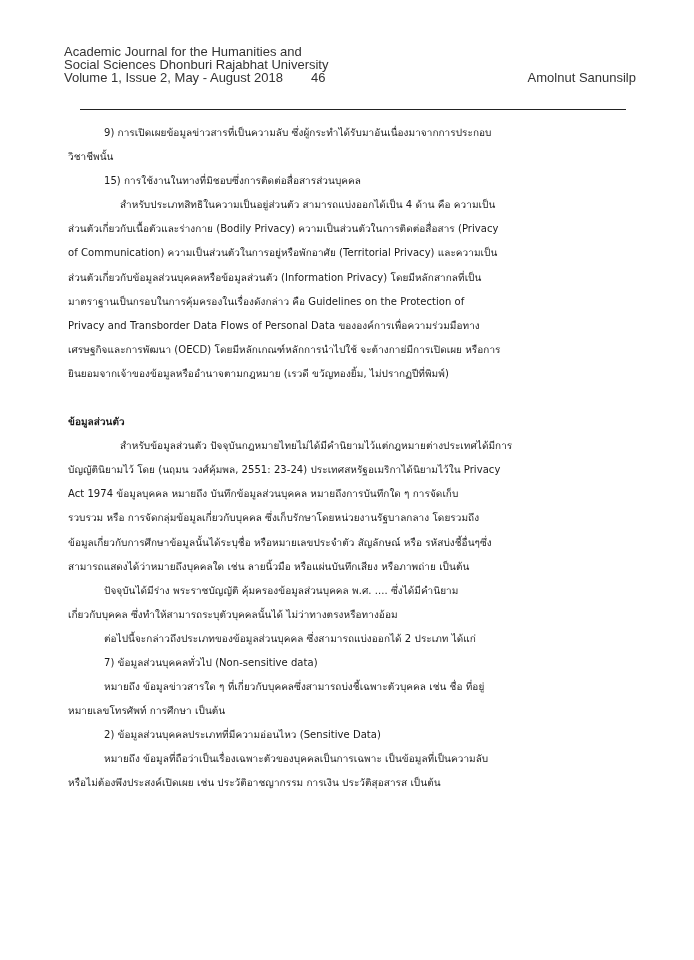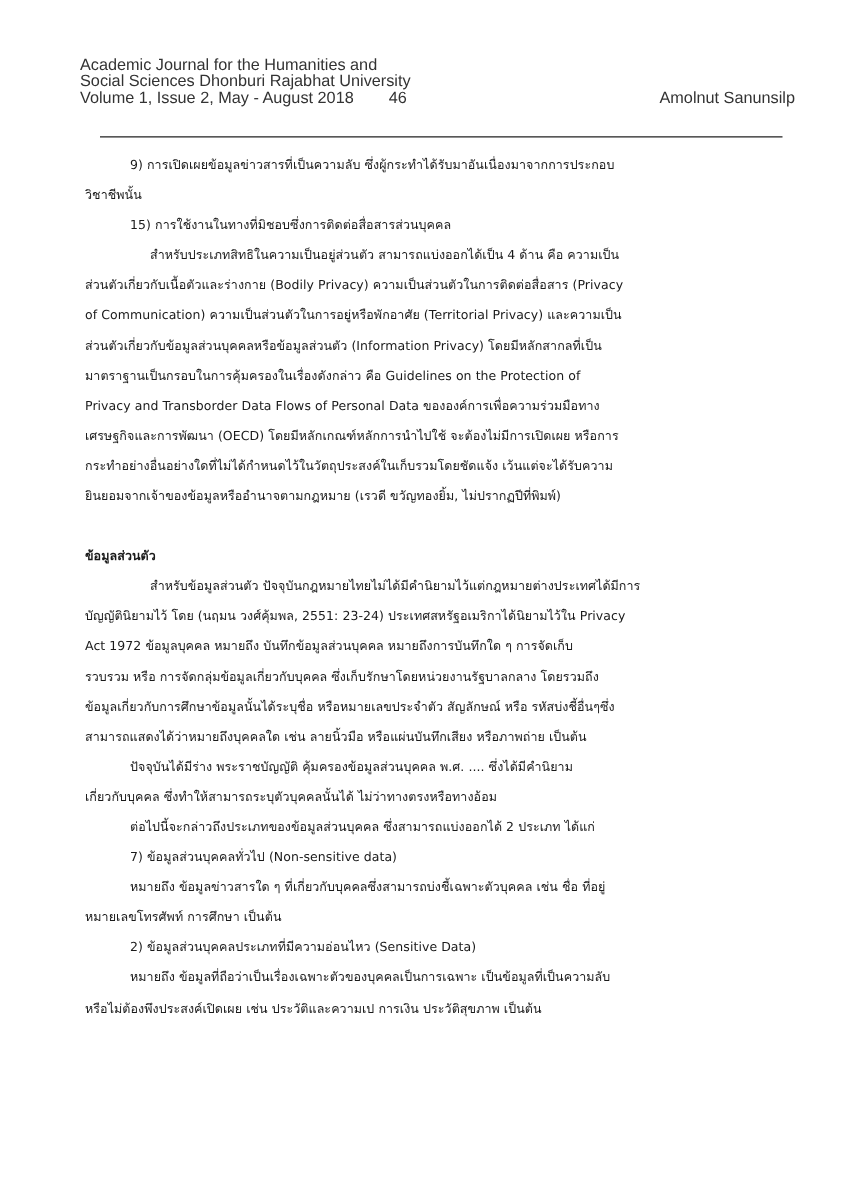--- a/index.html
+++ b/index.html
@@ -32,33 +32,32 @@
 <div class="body">
   <p class="p ind1">9)  การเปิดเผยข้อมูลข่าวสารที่เป็นความลับ ซึ่งผู้กระทำได้รับมาอันเนื่องมาจากการประกอบ</p>
   <p class="p">วิชาชีพนั้น</p>
   <p class="p ind1">15) การใช้งานในทางที่มิชอบซึ่งการติดต่อสื่อสารส่วนบุคคล</p>
   <p class="p ind2">สำหรับประเภทสิทธิในความเป็นอยู่ส่วนตัว สามารถแบ่งออกได้เป็น 4  ด้าน คือ ความเป็น</p>
   <p class="p">ส่วนตัวเกี่ยวกับเนื้อตัวและร่างกาย (Bodily Privacy) ความเป็นส่วนตัวในการติดต่อสื่อสาร (Privacy</p>
   <p class="p">of Communication) ความเป็นส่วนตัวในการอยู่หรือพักอาศัย (Territorial Privacy) และความเป็น</p>
   <p class="p">ส่วนตัวเกี่ยวกับข้อมูลส่วนบุคคลหรือข้อมูลส่วนตัว (Information  Privacy)  โดยมีหลักสากลที่เป็น</p>
   <p class="p">มาตราฐานเป็นกรอบในการคุ้มครองในเรื่องดังกล่าว คือ Guidelines on the Protection of</p>
   <p class="p">Privacy and Transborder Data Flows of Personal Data ขององค์การเพื่อความร่วมมือทาง</p>
-  <p class="p">เศรษฐกิจและการพัฒนา (OECD) โดยมีหลักเกณฑ์หลักการนำไปใช้ จะต้องไม่มีการเปิดเผย หรือการ</p>
-  <p class="p">กระทำอย่างอื่นอย่างใดที่ไม่ได้กำหนดไว้ในวัตถุประสงค์ในเก็บรวมโดยชัดแจ้ง เว้นแต่จะได้รับความ</p>
+  <p class="p">เศรษฐกิจและการพัฒนา (OECD) โดยมีหลักเกณฑ์หลักการนำไปใช้ จะต้างกาย่มีการเปิดเผย หรือการ</p>
   <p class="p">ยินยอมจากเจ้าของข้อมูลหรืออำนาจตามกฎหมาย (เรวดี ขวัญทองยิ้ม, ไม่ปรากฏปีที่พิมพ์)</p>
 
   <p class="p heading">ข้อมูลส่วนตัว</p>
   <p class="p ind2">สำหรับข้อมูลส่วนตัว ปัจจุบันกฎหมายไทยไม่ได้มีคำนิยามไว้แต่กฎหมายต่างประเทศได้มีการ</p>
   <p class="p">บัญญัตินิยามไว้ โดย (นฤมน วงศ์คุ้มพล, 2551: 23-24) ประเทศสหรัฐอเมริกาได้นิยามไว้ใน Privacy</p>
-  <p class="p">Act 1972 ข้อมูลบุคคล หมายถึง บันทึกข้อมูลส่วนบุคคล หมายถึงการบันทึกใด  ๆ  การจัดเก็บ</p>
+  <p class="p">Act 1974 ข้อมูลบุคคล หมายถึง บันทึกข้อมูลส่วนบุคคล หมายถึงการบันทึกใด  ๆ  การจัดเก็บ</p>
   <p class="p">รวบรวม หรือ การจัดกลุ่มข้อมูลเกี่ยวกับบุคคล ซึ่งเก็บรักษาโดยหน่วยงานรัฐบาลกลาง โดยรวมถึง</p>
   <p class="p">ข้อมูลเกี่ยวกับการศึกษาข้อมูลนั้นได้ระบุชื่อ หรือหมายเลขประจำตัว สัญลักษณ์ หรือ รหัสบ่งชี้อื่นๆซึ่ง</p>
   <p class="p">สามารถแสดงได้ว่าหมายถึงบุคคลใด เช่น ลายนิ้วมือ หรือแผ่นบันทึกเสียง หรือภาพถ่าย เป็นต้น</p>
   <p class="p ind1">ปัจจุบันได้มีร่าง  พระราชบัญญัติ  คุ้มครองข้อมูลส่วนบุคคล  พ.ศ. .... ซึ่งได้มีคำนิยาม</p>
   <p class="p">เกี่ยวกับบุคคล ซึ่งทำให้สามารถระบุตัวบุคคลนั้นได้ ไม่ว่าทางตรงหรือทางอ้อม</p>
   <p class="p ind1">ต่อไปนี้จะกล่าวถึงประเภทของข้อมูลส่วนบุคคล ซึ่งสามารถแบ่งออกได้ 2 ประเภท ได้แก่</p>
   <p class="p ind1">7) ข้อมูลส่วนบุคคลทั่วไป (Non-sensitive data)</p>
   <p class="p ind1">หมายถึง ข้อมูลข่าวสารใด ๆ ที่เกี่ยวกับบุคคลซึ่งสามารถบ่งชี้เฉพาะตัวบุคคล เช่น ชื่อ ที่อยู่</p>
   <p class="p">หมายเลขโทรศัพท์ การศึกษา เป็นต้น</p>
   <p class="p ind1">2) ข้อมูลส่วนบุคคลประเภทที่มีความอ่อนไหว (Sensitive Data)</p>
   <p class="p ind1">หมายถึง ข้อมูลที่ถือว่าเป็นเรื่องเฉพาะตัวของบุคคลเป็นการเฉพาะ เป็นข้อมูลที่เป็นความลับ</p>
-  <p class="p">หรือไม่ต้องพึงประสงค์เปิดเผย เช่น ประวัติและความเป การเงิน ประวัติสุขภาพ เป็นต้น</p>
+  <p class="p">หรือไม่ต้องพึงประสงค์เปิดเผย เช่น ประวัติอาชญากรรม การเงิน ประวัติสุอสารส เป็นต้น</p>
 </div>
 
 </body></html>

